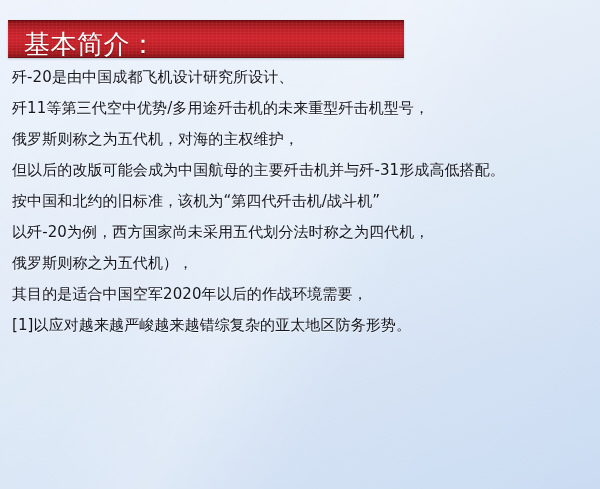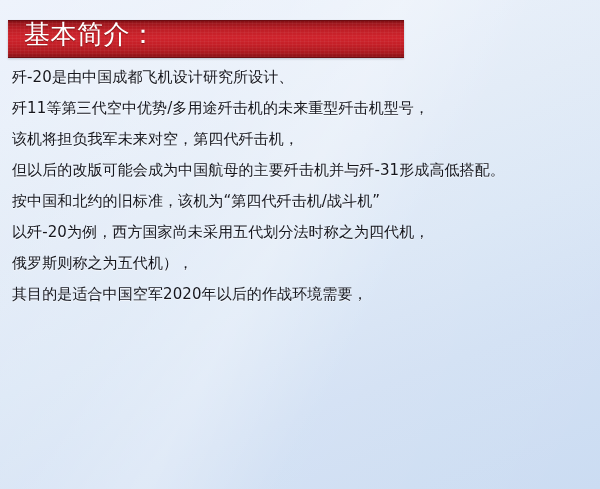--- a/index.html
+++ b/index.html
@@ -59,21 +59,21 @@
         #9c161c 6%,
         #c01f27 26%,
         #cf232c 46%,
         #c41f27 66%,
         #ad1a20 86%,
         #8b1116 100%);
     border-top: 1px solid #6d0c11;
     border-bottom: 1px solid #6d0c11;
     box-shadow: 0 1px 2px rgba(60,70,95,0.28);
     display: flex;
-    align-items: flex-start;
+    align-items: flex-end;
   }
 
   
   #title-bar::before {
     content: "";
     position: absolute;
     inset: 0;
     pointer-events: none;
     background-image:
       repeating-linear-gradient(0deg,
@@ -126,21 +126,22 @@
 
 <div id="slide">
 
   <div id="title-bar">
     <span id="title-text">基本简介：</span>
   </div>
 
   <div id="body-text">
     <div class="body-line">歼-20是由中国成都飞机设计研究所设计、</div>
     <div class="body-line">歼11等第三代空中优势/多用途歼击机的未来重型歼击机型号，</div>
-    <div class="body-line">该机将担负我军未来对空，第四代歼击机，</div>
+    <div class="body-line">俄罗斯则称之为五代机，对海的主权维护，</div>
     <div class="body-line">但以后的改版可能会成为中国航母的主要歼击机并与歼-31形成高低搭配。</div>
     <div class="body-line">按中国和北约的旧标准，该机为“第四代歼击机/战斗机”</div>
     <div class="body-line">以歼-20为例，西方国家尚未采用五代划分法时称之为四代机，</div>
     <div class="body-line">俄罗斯则称之为五代机），</div>
     <div class="body-line">其目的是适合中国空军2020年以后的作战环境需要，</div>
+    <div class="body-line">[1]以应对越来越严峻越来越错综复杂的亚太地区防务形势。</div>
   </div>
 
 </div>
 
 </body></html>

